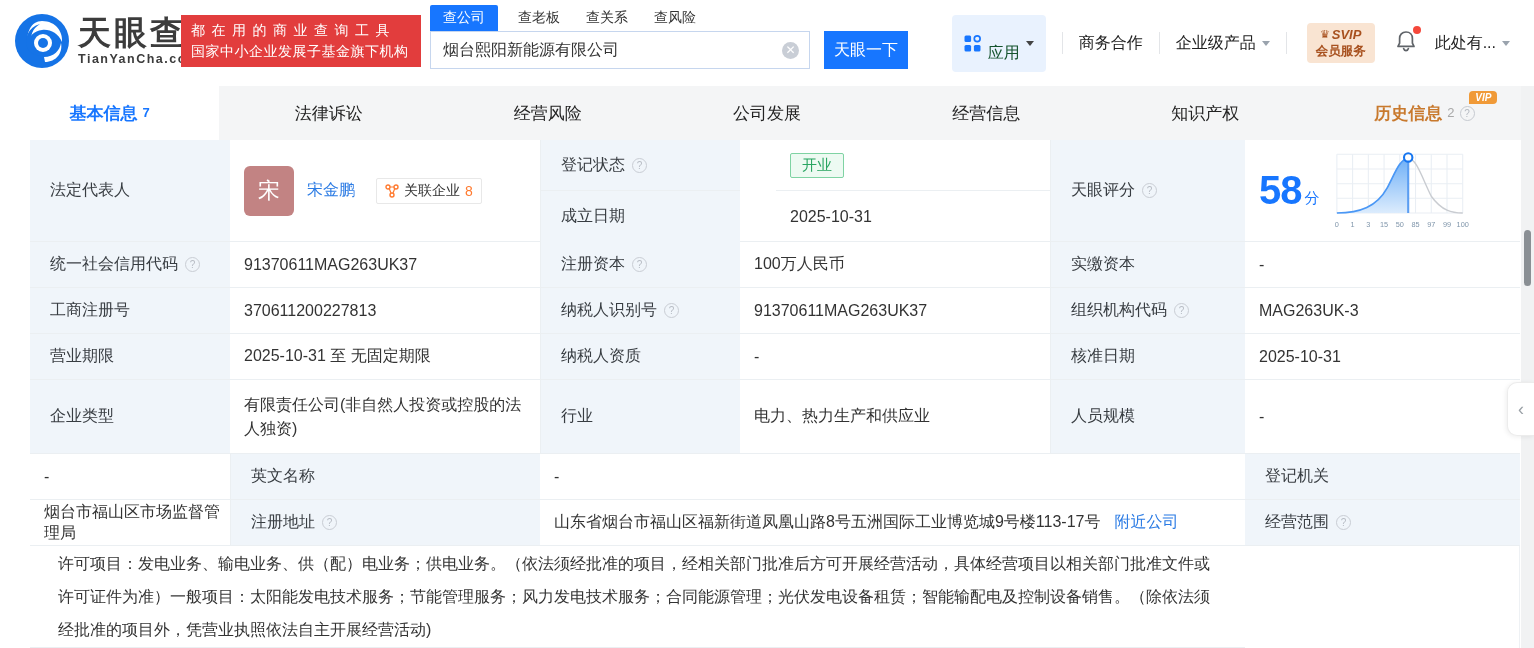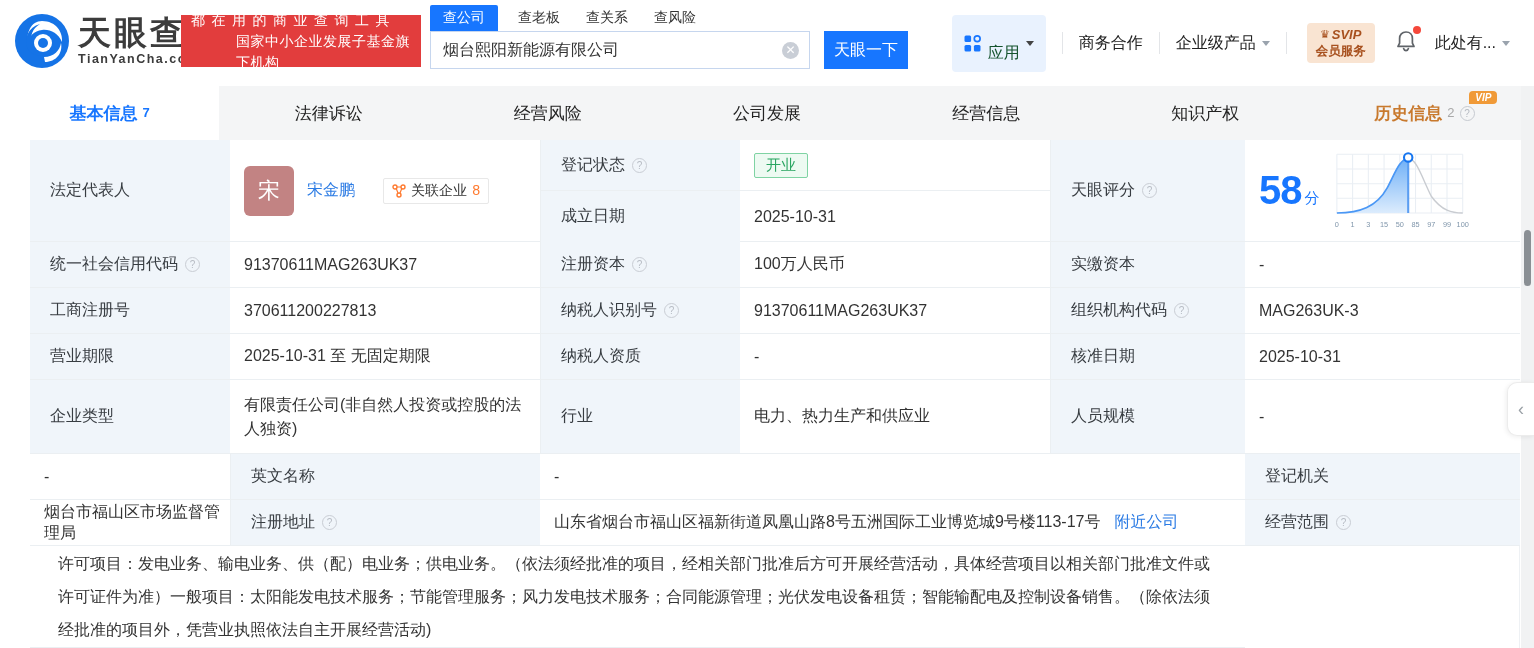--- a/index.html
+++ b/index.html
@@ -10,21 +10,21 @@
   
   .topbar { position:relative; height:86px; background:#fff; }
   .logo { position:absolute; left:14px; top:13px; display:flex; align-items:center; cursor:pointer; }
   .logo-text { margin-left:8px; }
   .brand { font-size:33px; font-weight:700; color:#3c3c3c; letter-spacing:3px; line-height:34px; }
   .domain { font-size:12.5px; font-weight:700; color:#3c3c3c; letter-spacing:1.5px; margin-top:2px; }
   .slogan { position:absolute; left:181px; top:15px; width:240px; height:52px; background:#e23d3d;
     color:#fff; font-size:14px; display:flex; flex-direction:column; justify-content:center;
     padding:4px 10px; line-height:21px; }
   .slogan .l1 { letter-spacing:6.5px; }
-  .slogan .l2 { letter-spacing:0.5px;margin-left:45px; }
+  .slogan .l2 { letter-spacing:0.5px; }
 
   .search-area { position:absolute; left:430px; top:4px; }
   .search-tabs { display:flex; align-items:flex-end; height:27px; }
   .stab { font-size:14px; color:#333; margin-right:26px; padding:4px 0; cursor:pointer; }
   .stab.active { background:#1776ff; color:#fff; padding:4px 13px; margin-right:20px; border-radius:2px 2px 0 0; }
   .search-row { display:flex; align-items:center; }
   .search-box { width:380px; height:38px; border:1px solid #c6d6ee; background:#fff;
     display:flex; align-items:center; }
   .search-box input { flex:1; border:none; outline:none; font-size:16px; color:#333; padding:0 12px;
     font-family:"Liberation Sans","DejaVu Sans",sans-serif; background:transparent; }
@@ -77,27 +77,27 @@
   .bl { border-left:1px solid #ebeff2; }
   .qi { margin-left:7px; min-width:15px; width:15px; height:15px; border:1px solid #c9cdd4; border-radius:50%;
     color:#b7bcc4; font-size:10px; display:inline-flex; align-items:center; justify-content:center; }
   .span3 { grid-column:span 3; }
   .span5 { grid-column:span 5; }
   .subwrap { grid-column:span 2; display:grid; grid-template-columns:200px 310px;
     grid-template-rows:51px 51px; border-bottom:1px solid #ebeff2; }
   .scell { display:flex; align-items:center; font-size:16px; }
   .scell.top { border-bottom:1px solid #ebeff2; }
   .slbl { background:#f0f5fa; padding:0 10px 0 20px; border-left:1px solid #ebeff2; color:#383d42; }
-  .sval { padding:0 14px 0 14px; }
+  .sval { padding:0 14px 0 14px;margin-left:36px; }
 
   .avatar { width:50px; height:50px; border-radius:6px; background:#c28383; color:#fff; font-size:22px;
     display:flex; align-items:center; justify-content:center; margin-right:13px; }
   .person-link { color:#2b7be4; cursor:pointer; }
   .rel-badge { display:inline-flex; align-items:center; border:1px solid #e8e8e8; border-radius:2px;
-    padding:3px 8px; margin-left:28px; font-size:14px; color:#333; cursor:pointer; background:#fff;font-family:Liberation Mono, monospace; }
+    padding:3px 8px; margin-left:21px; font-size:14px; color:#333; cursor:pointer; background:#fff; }
   .rel-badge .cnt { color:#ff7a2f; margin-left:5px; }
   .rel-badge svg { margin-right:5px; }
   .status-open { color:#2aa562; border:1px solid #7fd3a3; background:#edfaf2; padding:2px 11px;
     border-radius:2px; font-size:15px; }
   .wrapval { line-height:24px; padding-top:4px; padding-bottom:4px; }
   .addr-link { color:#2b7be4; margin-left:14px; white-space:nowrap; cursor:pointer; }
   .scope-val { display:block; line-height:33px; padding:9px 14px 9px 14px; font-size:16px; }
 
   .score-cell { display:flex; align-items:center; }
   .score-num { font-size:40px; font-weight:700; color:#1776ff; letter-spacing:-1px; }

